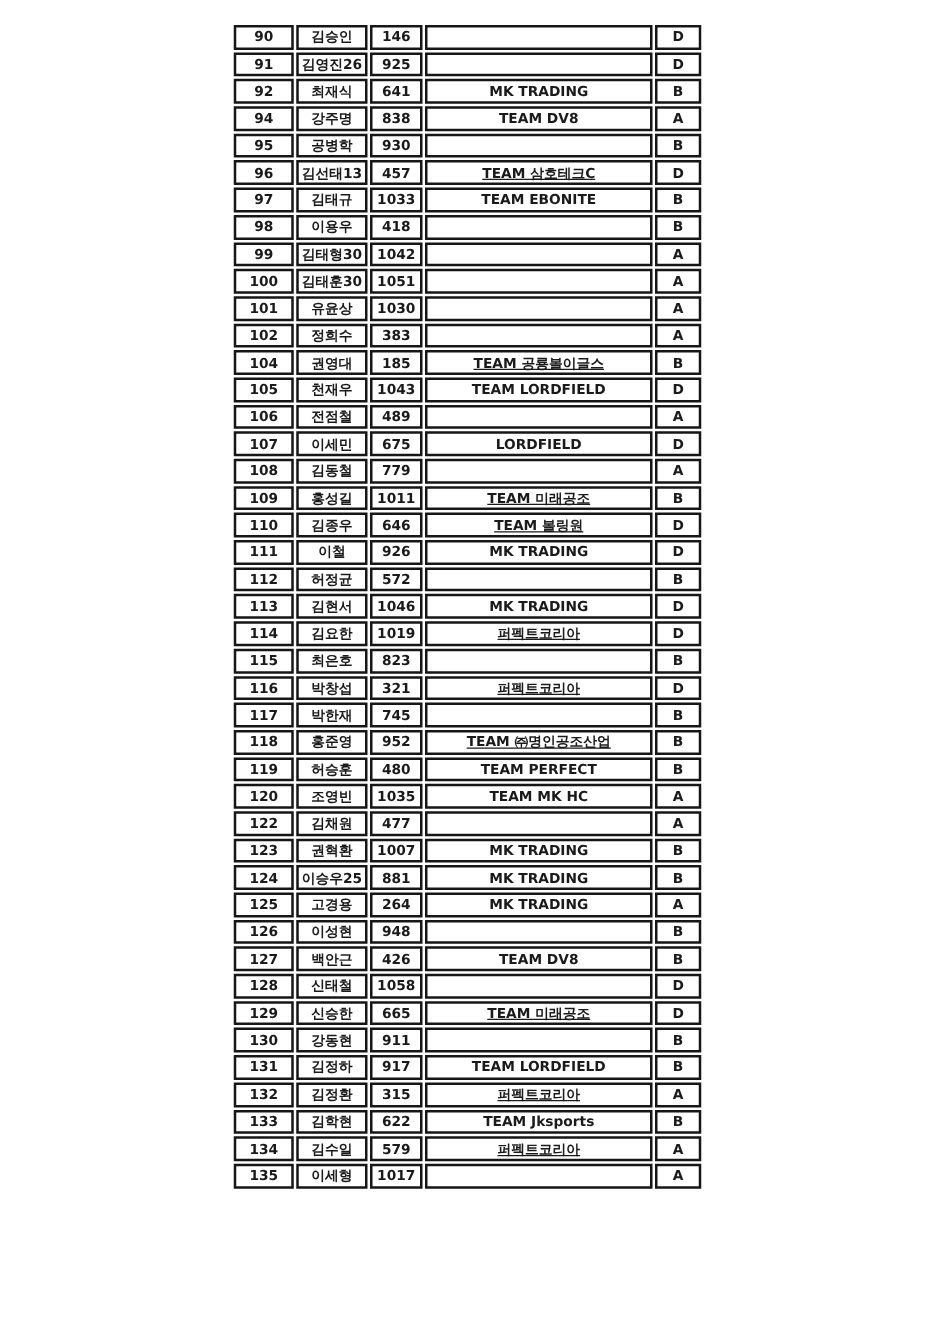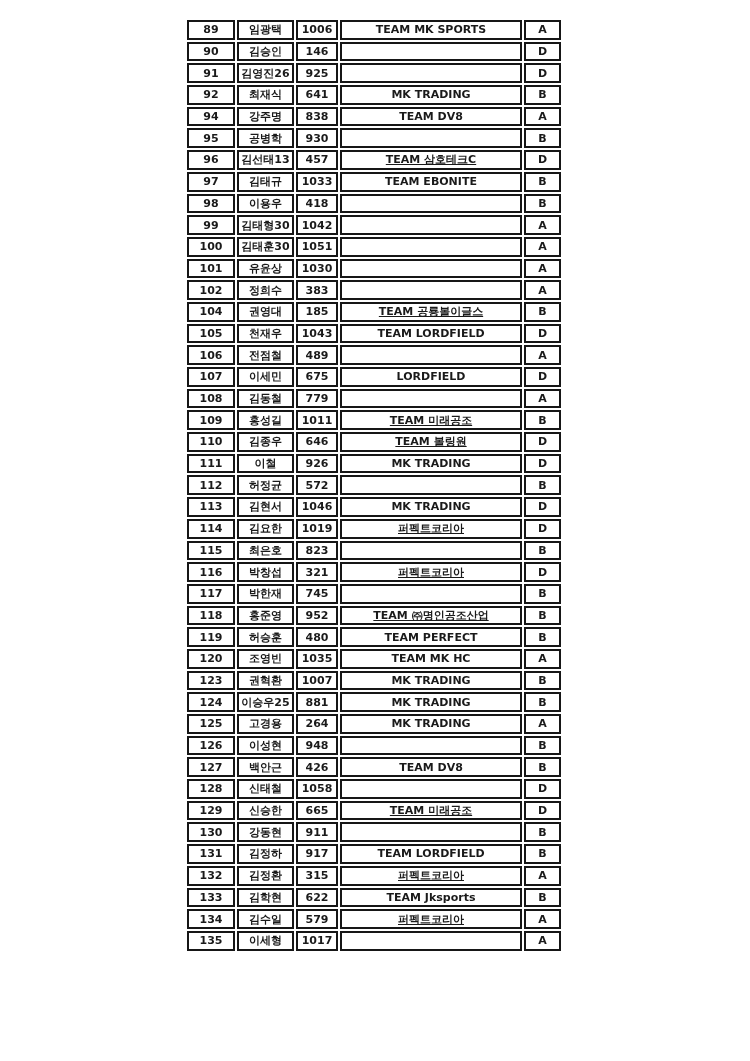--- a/index.html
+++ b/index.html
@@ -38,27 +38,20 @@
   td.col-team  { width: 178px; font-size: 10.5px; }
   td.col-grade { width: 33px; }
   td.team-normal { font-weight: 400; text-decoration: underline; }
 </style>
 </head>
 <body>
 
 <table class="roster">
   <tbody>
       <tr>
-    <td class="col-rank">89</td>
-    <td class="col-name">임광택</td>
-    <td class="col-id">1006</td>
-    <td class="col-team">TEAM MK SPORTS</td>
-    <td class="col-grade">A</td>
-  </tr>
-      <tr>
     <td class="col-rank">90</td>
     <td class="col-name">김승인</td>
     <td class="col-id">146</td>
     <td class="col-team"></td>
     <td class="col-grade">D</td>
   </tr>
       <tr>
     <td class="col-rank">91</td>
     <td class="col-name">김영진26</td>
     <td class="col-id">925</td>
@@ -248,20 +241,27 @@
     <td class="col-grade">B</td>
   </tr>
       <tr>
     <td class="col-rank">120</td>
     <td class="col-name">조영빈</td>
     <td class="col-id">1035</td>
     <td class="col-team">TEAM MK HC</td>
     <td class="col-grade">A</td>
   </tr>
       <tr>
+    <td class="col-rank">122</td>
+    <td class="col-name">김채원</td>
+    <td class="col-id">477</td>
+    <td class="col-team"></td>
+    <td class="col-grade">A</td>
+  </tr>
+      <tr>
     <td class="col-rank">123</td>
     <td class="col-name">권혁환</td>
     <td class="col-id">1007</td>
     <td class="col-team">MK TRADING</td>
     <td class="col-grade">B</td>
   </tr>
       <tr>
     <td class="col-rank">124</td>
     <td class="col-name">이승우25</td>
     <td class="col-id">881</td>

